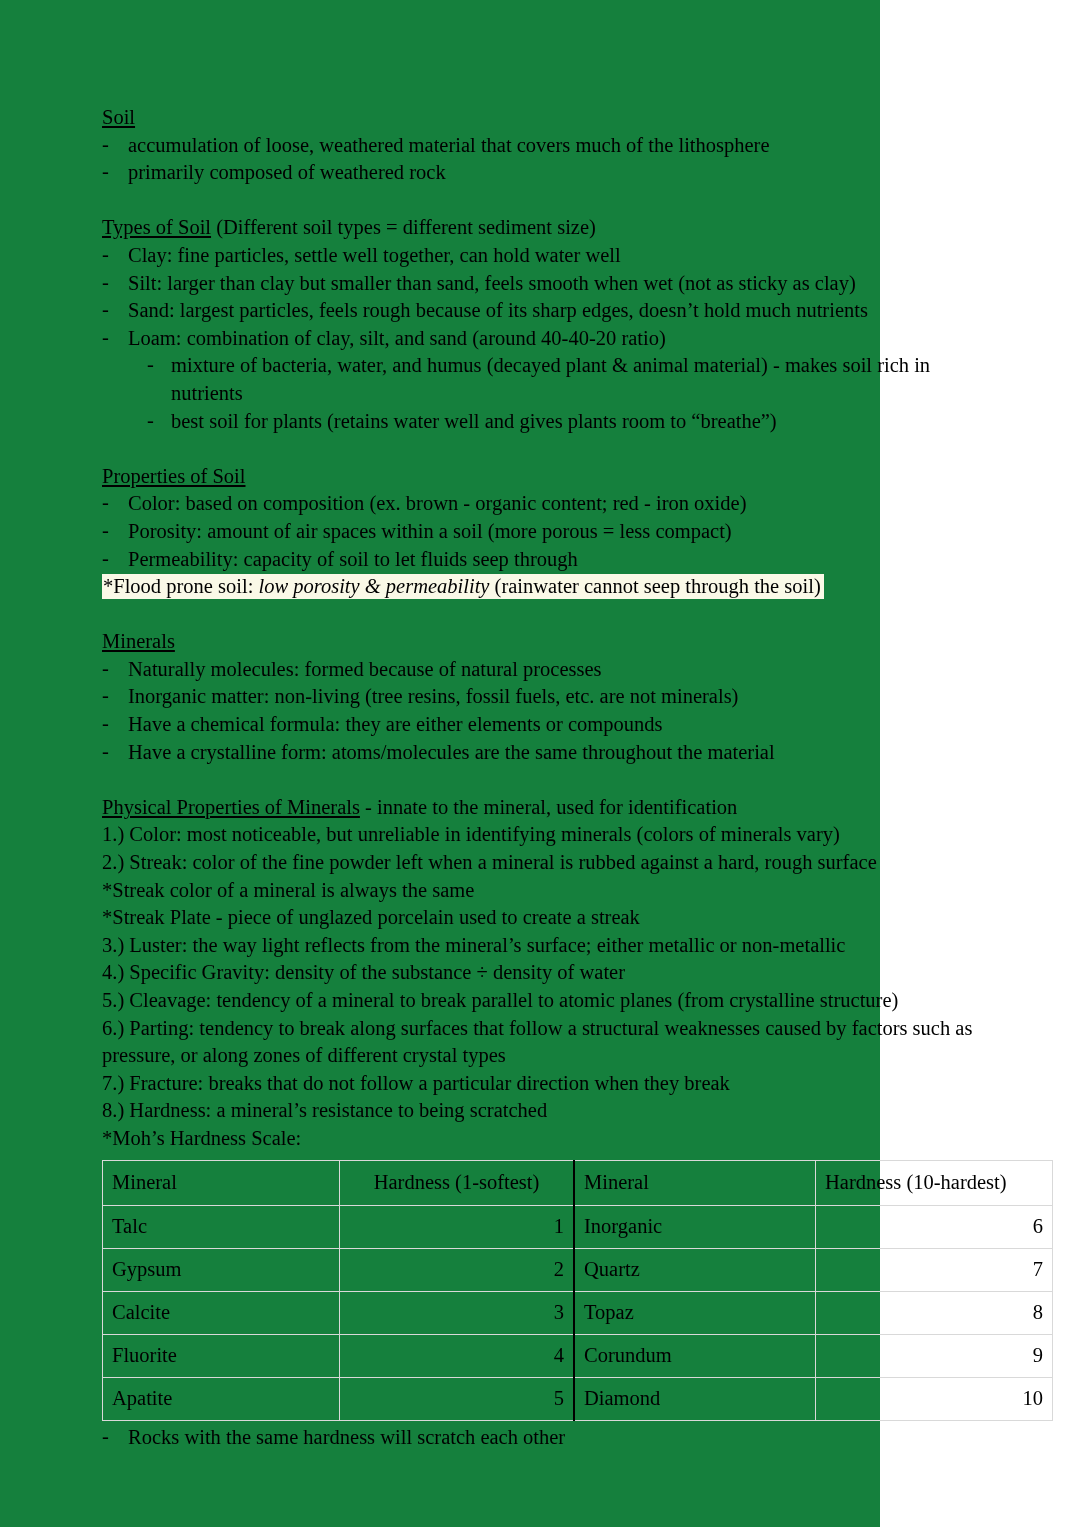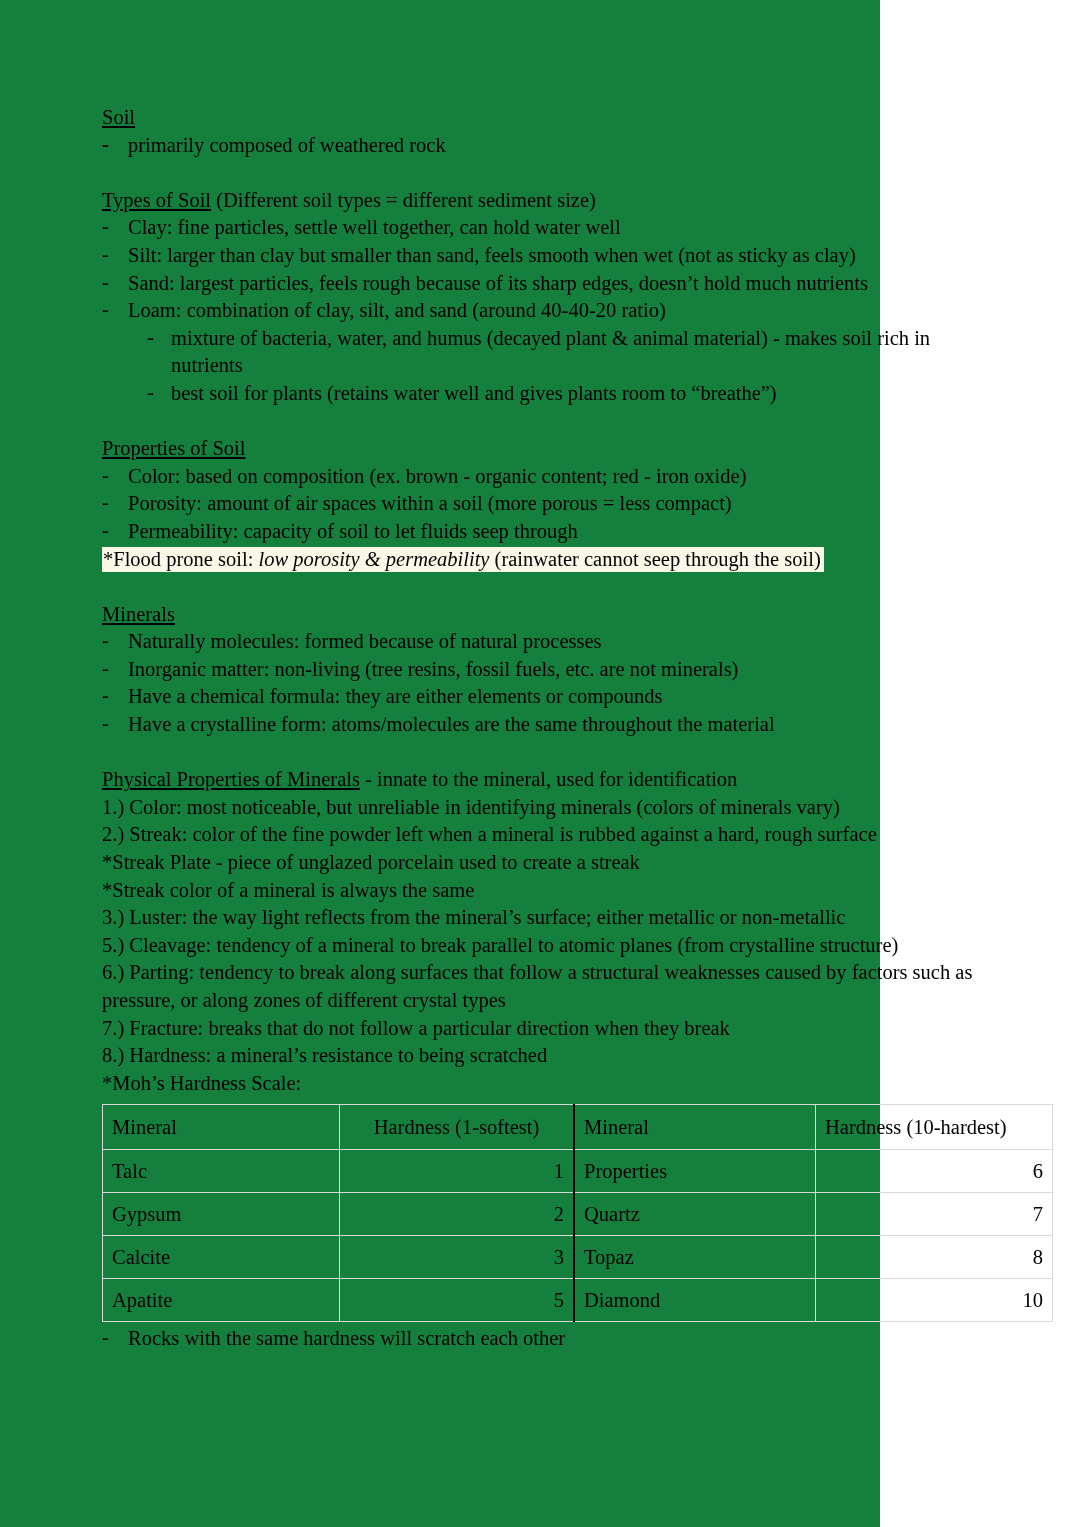--- a/index.html
+++ b/index.html
@@ -120,21 +120,21 @@
   }
 </style>
 </head>
 <body>
 
 <div class="page">
   <div class="content">
 
     <p class="heading"><span class="u">Soil</span></p>
     <ul class="bl">
-      <li><span class="dash">-</span></li>
+      <li><span class="dash">-</span><span>accumulation of loose, weathered material that covers much of the lithosphere</span></li>
       <li><span class="dash">-</span><span>primarily composed of weathered rock</span></li>
     </ul>
 
     <div class="gap"></div>
 
     <p class="heading"><span class="u">Types of Soil</span><span> (Different soil types = different sediment size)</span></p>
     <ul class="bl">
       <li><span class="dash">-</span><span>Clay: fine particles, settle well together, can hold water well</span></li>
       <li><span class="dash">-</span><span>Silt: larger than clay but smaller than sand, feels smooth when wet (not as sticky as clay)</span></li>
       <li><span class="dash">-</span><span>Sand: largest particles, feels rough because of its sharp edges, doesn’t hold much nutrients</span></li>
@@ -163,56 +163,63 @@
       <li><span class="dash">-</span><span>Inorganic matter: non-living (tree resins, fossil fuels, etc. are not minerals)</span></li>
       <li><span class="dash">-</span><span>Have a chemical formula: they are either elements or compounds</span></li>
       <li><span class="dash">-</span><span>Have a crystalline form: atoms/molecules are the same throughout the material</span></li>
     </ul>
 
     <div class="gap"></div>
 
     <p class="heading"><span class="u">Physical Properties of Minerals</span><span> - innate to the mineral, used for identification</span></p>
     <p class="line">1.) Color: most noticeable, but unreliable in identifying minerals (colors of minerals vary)</p>
     <p class="line">2.) Streak: color of the fine powder left when a mineral is rubbed against a hard, rough surface</p>
+    <p class="line">*Streak color of a mineral is always the same</p>
     <p class="line">*Streak Plate - piece of unglazed porcelain used to create a streak</p>
-    <p class="line">*Streak color of a mineral is always the same</p>
     <p class="line">3.) Luster: the way light reflects from the mineral’s surface; either metallic or non-metallic</p>
+    <p class="line">4.) Specific Gravity: density of the substance ÷ density of water</p>
     <p class="line">5.) Cleavage: tendency of a mineral to break parallel to atomic planes (from crystalline structure)</p>
     <p class="line">6.) Parting: tendency to break along surfaces that follow a structural weaknesses caused by factors such as pressure, or along zones of different crystal types</p>
     <p class="line">7.) Fracture: breaks that do not follow a particular direction when they break</p>
     <p class="line">8.) Hardness: a mineral’s resistance to being scratched</p>
     <p class="line">*Moh’s Hardness Scale:</p>
 
     <table class="moh">
       <tbody>
         <tr class="hdr">
           <td class="c1">Mineral</td>
           <td class="c2">Hardness (1-softest)</td>
           <td class="c3">Mineral</td>
           <td class="c4">Hardness (10-hardest)</td>
         </tr>
         <tr>
           <td class="c1">Talc</td>
           <td class="c2">1</td>
-          <td class="c3">Properties</td>
+          <td class="c3">Inorganic</td>
           <td class="c4">6</td>
         </tr>
         <tr>
           <td class="c1">Gypsum</td>
           <td class="c2">2</td>
           <td class="c3">Quartz</td>
           <td class="c4">7</td>
         </tr>
         <tr>
           <td class="c1">Calcite</td>
           <td class="c2">3</td>
           <td class="c3">Topaz</td>
           <td class="c4">8</td>
         </tr>
         <tr>
+          <td class="c1">Fluorite</td>
+          <td class="c2">4</td>
+          <td class="c3">Corundum</td>
+          <td class="c4">9</td>
+        </tr>
+        <tr>
           <td class="c1">Apatite</td>
           <td class="c2">5</td>
           <td class="c3">Diamond</td>
           <td class="c4">10</td>
         </tr>
       </tbody>
     </table>
 
     <ul class="bl after-table">
       <li><span class="dash">-</span><span>Rocks with the same hardness will scratch each other</span></li>

